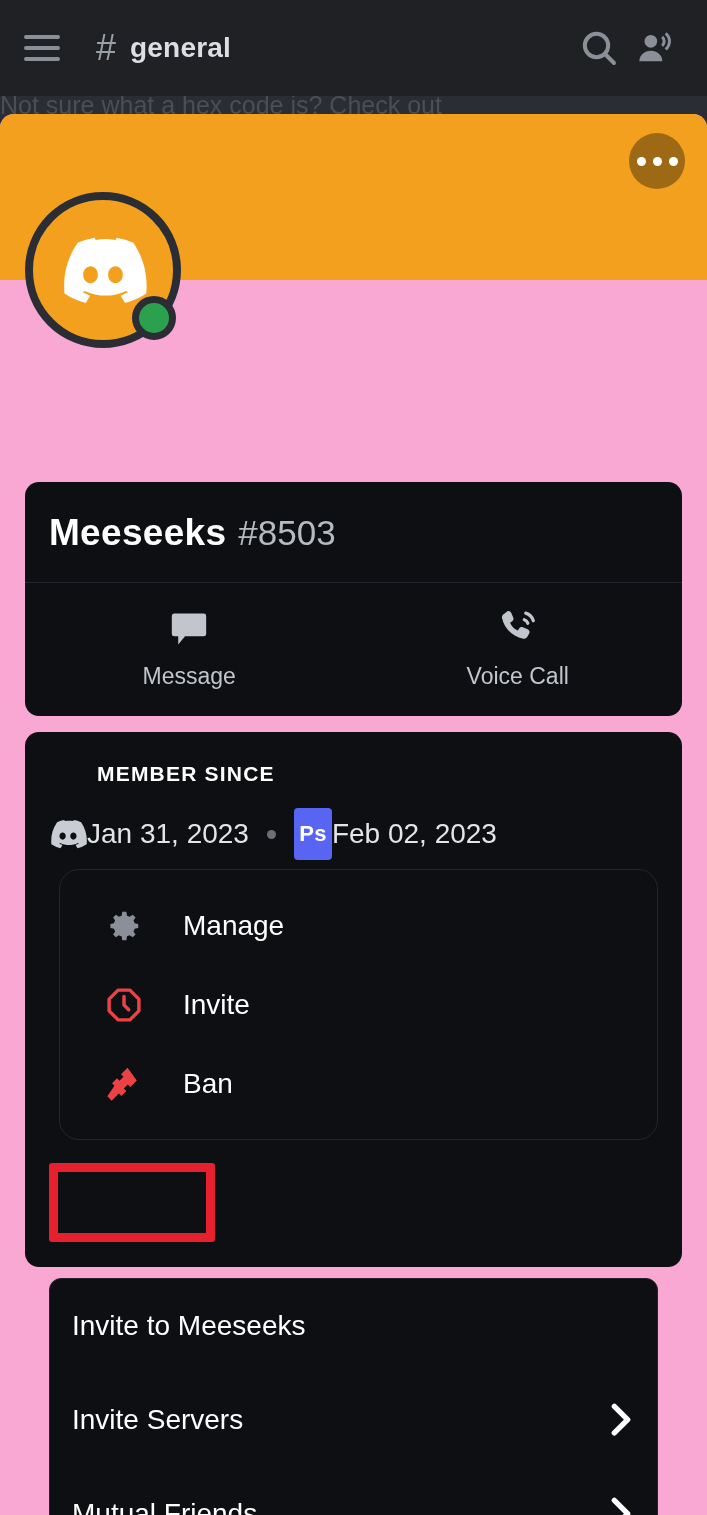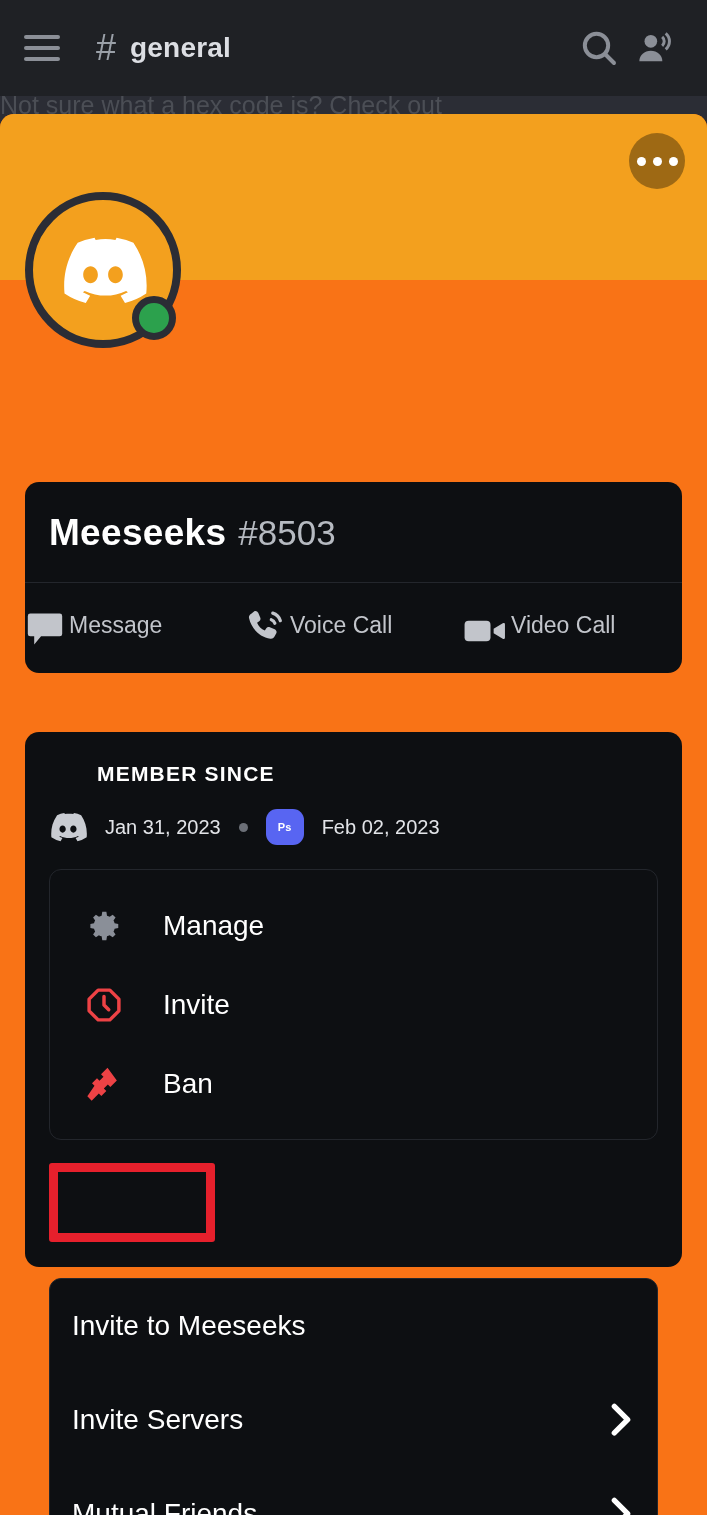--- a/index.html
+++ b/index.html
@@ -34,21 +34,21 @@
   .bg-chat {
     position: absolute; top: 88px; left: 0; width: 572px; height: 50px;
     z-index: 1; overflow: hidden;
   }
   .bg-chat .l1 { font-size: 25px; color: #4b4e55; line-height: 34px; white-space: nowrap; }
   .bg-chat .l2 { font-size: 25px; color: #2f6f8f; line-height: 34px; white-space: nowrap; }
 
   
   .sheet {
     position: absolute; top: 114px; left: 0; width: 707px; height: 1401px;
-    background: #f97316; border-radius: 14px 14px 0 0; z-index: 3;
+    background: #f9a8d4; border-radius: 14px 14px 0 0; z-index: 3;
     overflow: hidden;
   }
 
   
   .banner {
     position: relative; width: 707px; height: 166px; background: #f3a01e;
     border-radius: 12px 12px 0 0;
   }
   .more-btn {
     position: absolute; right: 22px; top: 19px; width: 56px; height: 56px;
@@ -72,43 +72,43 @@
 
   
   .card { background: #0d0f12; border-radius: 14px; margin: 0 25px; }
 
   .name-card { margin-top: 0; position: absolute; top: 368px; left: 0; right: 0; }
   .name-row { padding: 30px 24px 28px 24px; display: flex; align-items: baseline; }
   .uname { font-size: 37px; font-weight: bold; color: #ffffff; letter-spacing: .3px; }
   .udisc { font-size: 35px; color: #b6bac1; margin-left: 12px; }
   .divider { height: 1px; background: #23262c; margin: 0; }
   .actions { display: flex; padding: 20px 0 26px 0; }
-  .action { flex: 1; display: flex; align-items: center; gap: 4px; }
+  .action { flex: 1; display: flex; flex-direction: column; align-items: center; gap: 16px; }
   .action .ico { height: 44px; display: flex; align-items: flex-end; }
   .action .ico svg { fill: #c2c5cb; }
   .action-label { font-size: 23px; color: #c2c5cb; }
 
   
   .ms-card { position: absolute; top: 618px; left: 0; right: 0; padding: 30px 24px 26px 24px; }
   .ms-title { font-size: 21px; font-weight: bold; letter-spacing: 1.2px; color: #ffffff; margin-left: 48px; }
   .ms-row { display: flex; align-items: center; margin-top: 22px; }
   .ms-row .dlogo { width: 38px; height: 38px; fill: #c9ccd2; }
-  .ms-date { font-size: 20px; color: #e2e4e8; margin-left: 18px; }
+  .ms-date { font-size: 28px; color: #e2e4e8; }
   .ms-sep { width: 9px; height: 9px; border-radius: 50%; background: #6b6f77; margin: 0 18px; }
   .ps-badge {
-    width: 38px; height: 36px; border-radius: 11px; background: #5865f2;
-    color: #fff; font-size: 11px; font-weight: bold; display: flex;
+    width: 38px; height: 52px; border-radius: 4px; background: #5865f2;
+    color: #fff; font-size: 22px; font-weight: bold; display: flex;
     align-items: center; justify-content: center; letter-spacing: .3px;
   }
 
   
   .mod-card {
-    position: absolute; top: 755px; left: 49px; right: 49px;
-    border: 1px solid #23262c; border-radius: 12px; background: #0d0f12;
-    padding: 16px 2px;
+    position: absolute; top: 755px; left: 59px; right: 49px;
+    border: 1px solid #23262c; border-radius: 20px; background: #0d0f12;
+    padding: 16px 12px;
   }
   .mod-item { display: flex; align-items: center; height: 79px; padding-left: 26px; }
   .mod-item .mico { width: 52px; display: flex; align-items: center; justify-content: center; }
   .mod-label { font-size: 28px; color: #ffffff; margin-left: 33px; }
 
   
   .annot {
     position: absolute; left: 49px; top: 1049px; width: 166px; height: 79px;
     border: 9px solid #e6202c; border-radius: 3px; z-index: 7; pointer-events: none;
   }
@@ -191,29 +191,20 @@
           <div class="ico">
             <svg width="42" height="40" viewBox="0 0 26 24">
               <path d="M6.4 2.2c.9-.5 2 .1 2.4 1l1.3 3c.3.8 0 1.7-.7 2.2l-1.3.9c.9 2.2 2.6 3.9 4.8 4.8l.9-1.3c.5-.7 1.4-1 2.2-.7l3 1.3c.9.4 1.5 1.5 1 2.4l-1.2 2.3c-.5.9-1.5 1.4-2.5 1.2C9.6 18.1 4.5 13 3.1 6.5c-.2-1 .3-2 1.2-2.5z"></path>
               <path d="M17.8 3.4a7 7 0 0 1 4.7 4.7" fill="none" stroke="#c2c5cb" stroke-width="2" stroke-linecap="round"></path>
               <path d="M16.9 7.5a3.3 3.3 0 0 1 2.2 2.2" fill="none" stroke="#c2c5cb" stroke-width="2" stroke-linecap="round"></path>
             </svg>
           </div>
           <div class="action-label">Voice Call</div>
         </div>
 
-        <div class="action">
-          <div class="ico">
-            <svg width="44" height="32" viewBox="0 0 28 20">
-                <rect x="1" y="3.5" width="16.5" height="13" rx="2.6"></rect>
-                <path d="M19.5 8.6l5.8-3.6a.9.9 0 0 1 1.4.8v8.4a.9.9 0 0 1-1.4.8l-5.8-3.6z"></path>
-              </svg>
-          </div>
-          <div class="action-label">Video Call</div>
-        </div>
 
       </div>
     </div>
 
     <div class="card ms-card" style="height:535px;">
       <div class="ms-title">MEMBER SINCE</div>
       <div class="ms-row">
         <svg class="dlogo" viewBox="0 0 24 18">
           <path d="M20.3 1.6A19 19 0 0 0 15.7.2l-.3.6c-1.8-.3-3.6-.3-5.4 0L9.7.2a19 19 0 0 0-4.6 1.4C1.9 6.3 1.1 10.9 1.5 15.4A18.9 18.9 0 0 0 7.3 18l1.2-2-2-.9.5-.4c3.7 1.7 7.7 1.7 11.3 0l.5.4-2 .9 1.2 2a18.9 18.9 0 0 0 5.8-2.6c.5-5.2-.8-9.8-3.5-13.8zM8.6 12.6c-1.1 0-2-1-2-2.3s.9-2.3 2-2.3 2 1 2 2.3-.9 2.3-2 2.3zm6.8 0c-1.1 0-2-1-2-2.3s.9-2.3 2-2.3 2 1 2 2.3-.9 2.3-2 2.3z"></path>
         </svg>

